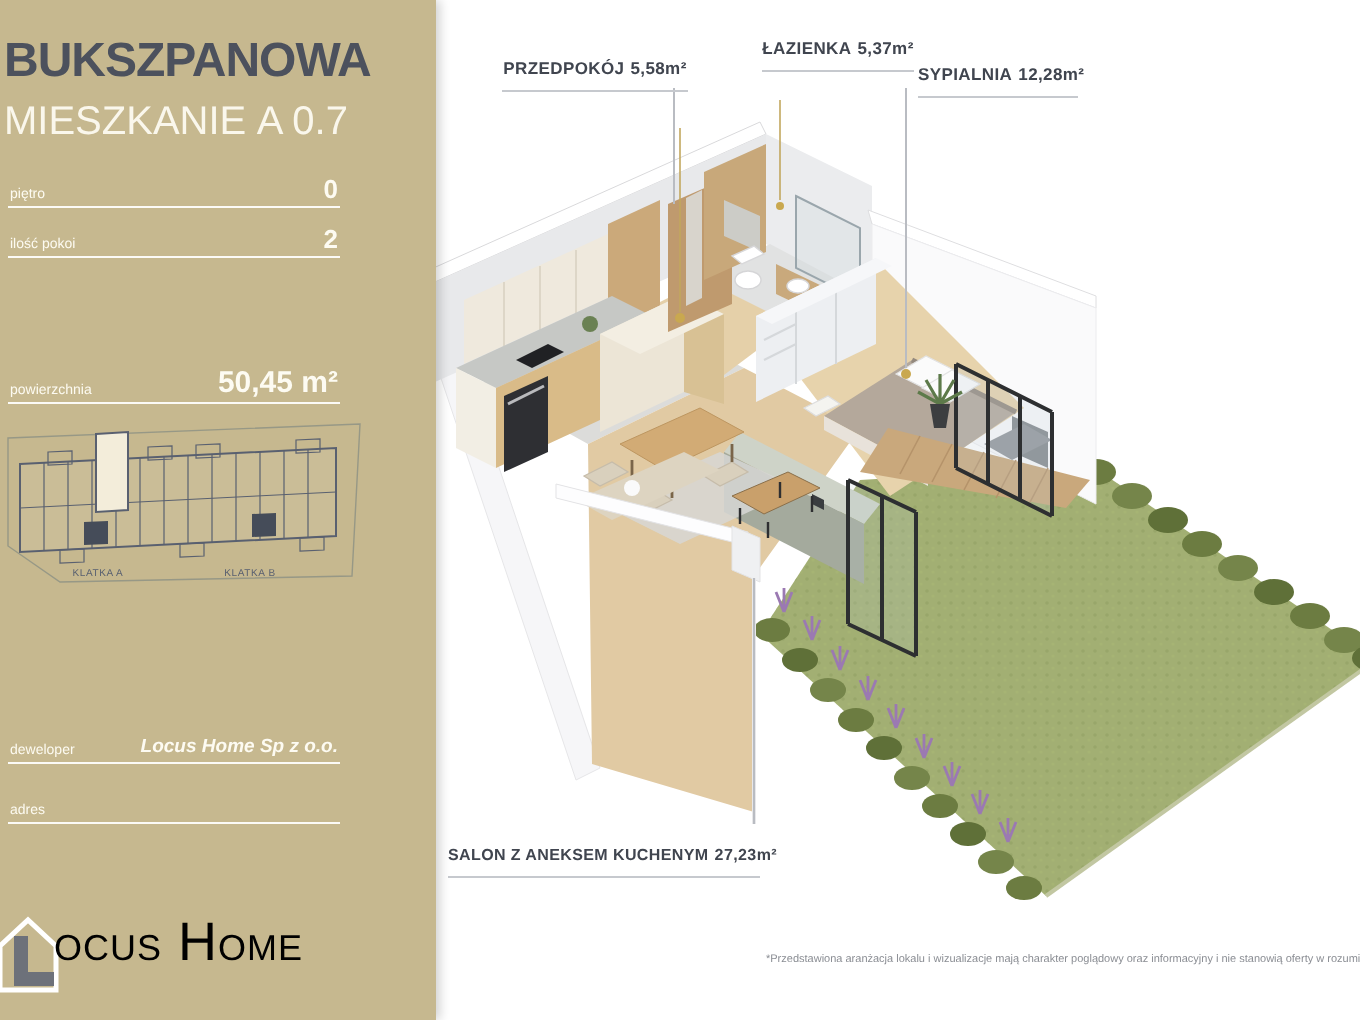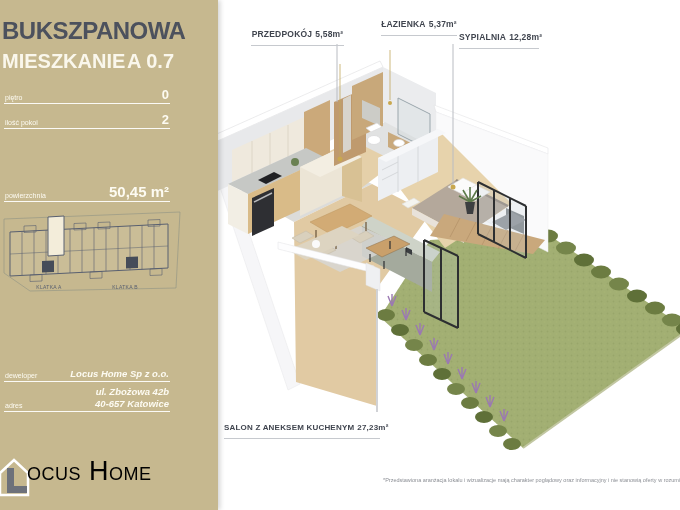--- a/index.html
+++ b/index.html
@@ -5,21 +5,21 @@
   html,body{margin:0;padding:0;background:#fff;}
   body{width:680px;height:510px;position:relative;overflow:hidden;
        font-family:"Liberation Sans",sans-serif;-webkit-font-smoothing:antialiased;}
 
   
   .sidebar{position:absolute;left:0;top:0;width:218px;height:510px;
            background:#c6b88f;box-shadow:2px 0 5px rgba(0,0,0,.18);}
   .project-title{position:absolute;left:2px;top:17px;width:186px;
            font-size:24px;font-weight:bold;letter-spacing:-.5px;color:#4c515d;white-space:nowrap;}
   .unit-line{position:absolute;left:2px;top:50px;width:172px;display:flex;
-           justify-content:space-between;font-size:20px;font-weight:bold;color:#faf7ec;}
+           justify-content:space-between;font-size:20px;font-weight:normal;color:#faf7ec;}
   .spec-row{position:absolute;left:4px;width:166px;border-bottom:1px solid rgba(255,255,255,.92);}
   .spec-row .lbl{position:absolute;left:1px;bottom:2px;font-size:7px;color:#fdfbf2;}
   .spec-row .val{position:absolute;right:1px;bottom:1px;font-size:13px;font-weight:bold;color:#fdfbf2;}
   #row-area .val{font-size:15px;}
   .klatka{position:absolute;font-size:5px;letter-spacing:.3px;color:#596070;text-align:center;width:50px;}
   .contact-row{position:absolute;left:4px;width:166px;border-bottom:1px solid rgba(255,255,255,.92);}
   .contact-row .lbl{position:absolute;left:1px;bottom:2px;font-size:7px;color:#fdfbf2;}
   .contact-row .vals{position:absolute;right:1px;bottom:2px;text-align:right;
            font-size:9.5px;font-weight:bold;color:#fdfbf2;line-height:11.5px;font-style:italic;}
   .logo{position:absolute;left:0;top:450px;width:180px;height:52px;}
@@ -263,24 +263,20 @@
   <div class="klatka" style="left:100px;top:284px;">KLATKA B</div>
 
   <div class="contact-row" style="top:364px;height:17px;">
     <span class="lbl">deweloper</span>
     <div class="vals">
         <div>Locus Home Sp z o.o.</div>
       </div>
   </div>
   <div class="contact-row" style="top:384px;height:27px;">
     <span class="lbl">adres</span>
-    <div class="vals">
-      <div>ul. Zbożowa 42b</div>
-      <div>40-657 Katowice</div>
-    </div>
   </div>
 
   <div class="logo">
     <svg class="logo-ic" width="32" height="46" viewBox="0 0 32 46">
       <path d="M2,21 L16,8 L30,21 L30,43 L2,43 Z" fill="none" stroke="#ffffff" stroke-width="2.5"></path>
       <path d="M9,16 L16,16 L16,34 L29,34 L29,41 L9,41 Z" fill="#6d717a"></path>
     </svg>
     <div class="logo-text">
       <span class="small">OCUS</span><span class="big">&nbsp;</span><span class="big">H</span><span class="small">OME</span>
     </div>

